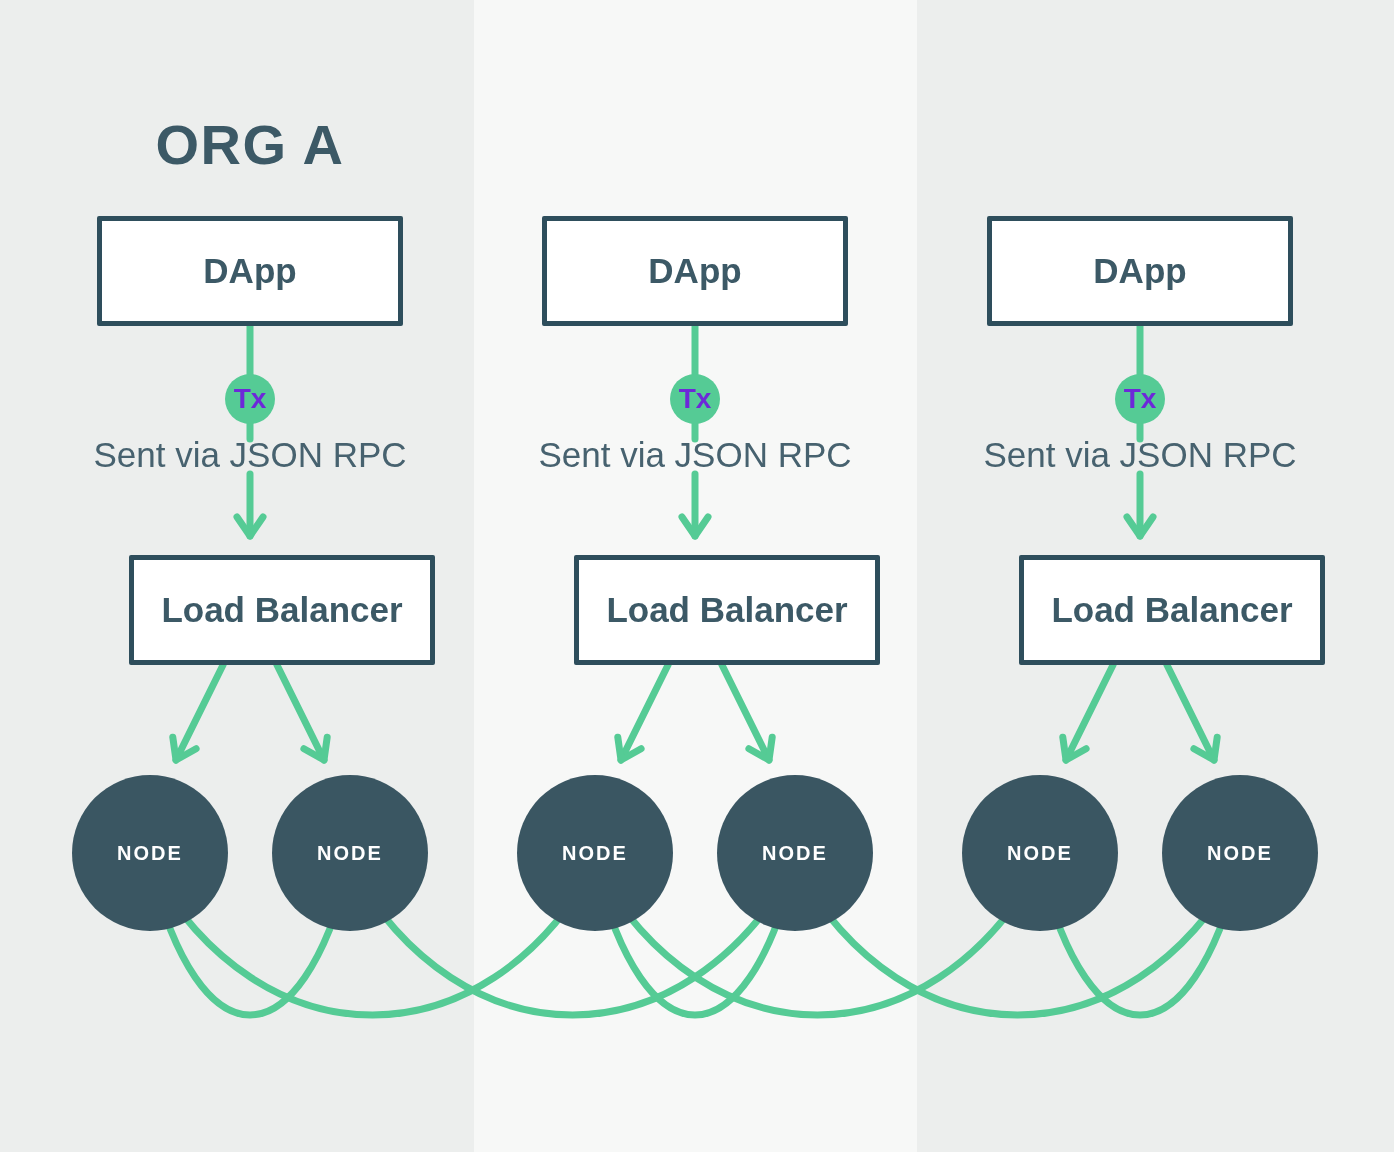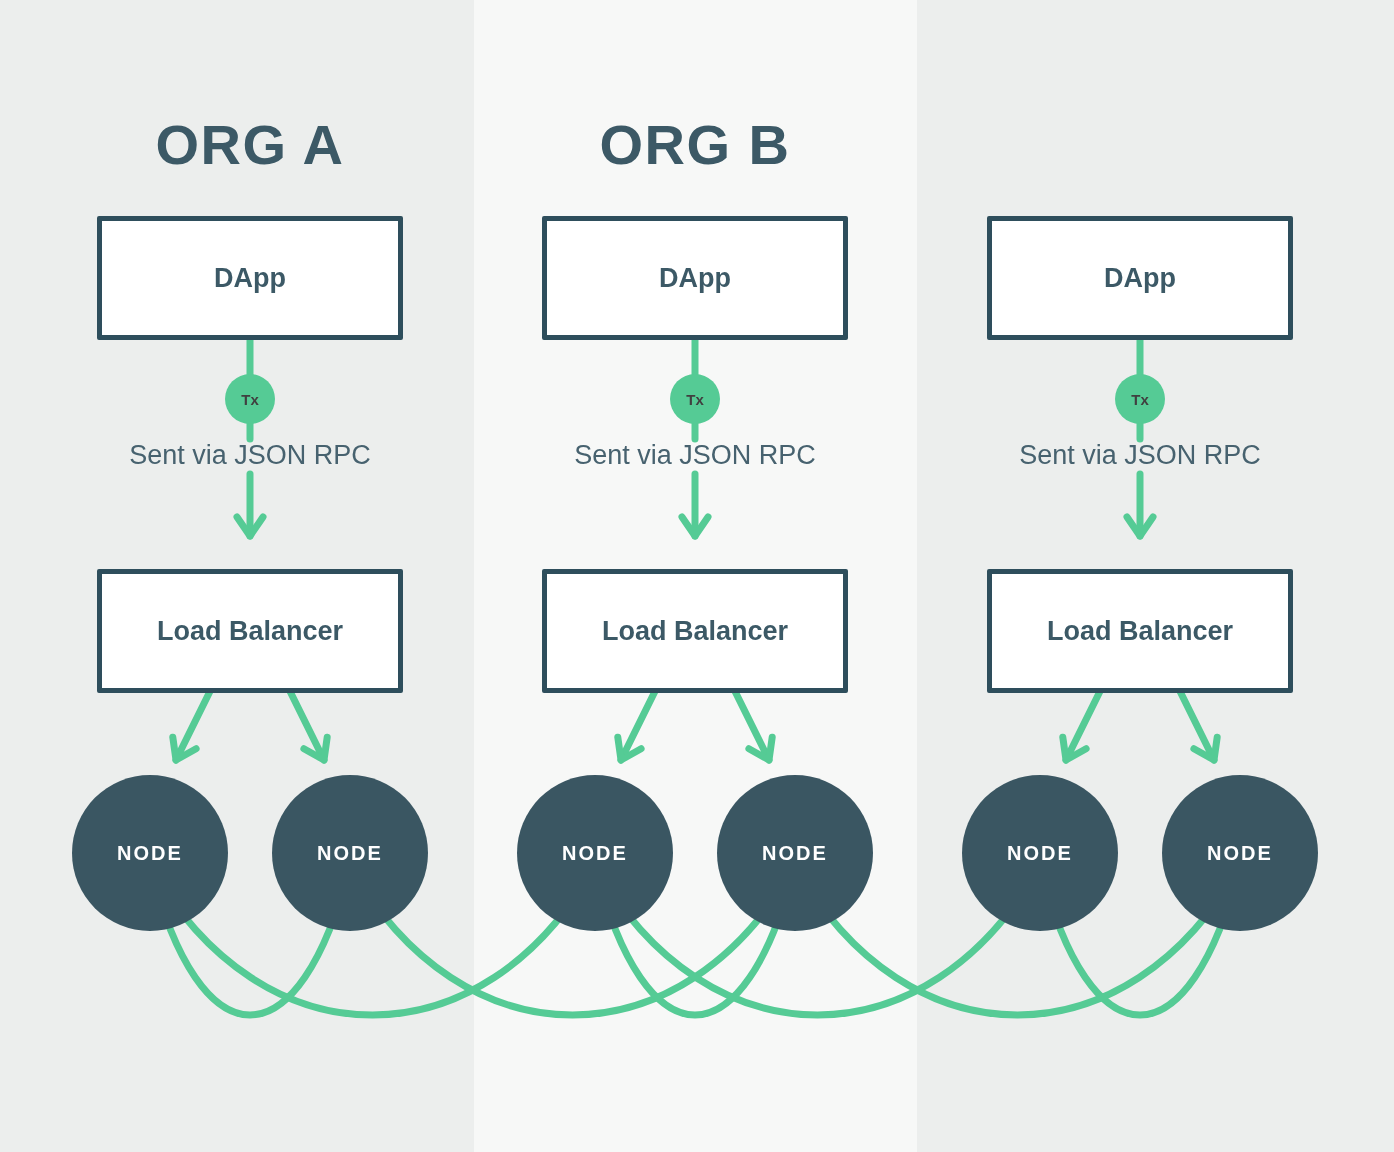--- a/index.html
+++ b/index.html
@@ -24,44 +24,44 @@
 
   .title{
     position:absolute;top:112px;
     left:calc(var(--cx) - 200px);width:400px;
     text-align:center;
     font-size:56px;font-weight:bold;letter-spacing:1.5px;
     color:var(--text-primary);
   }
   .box{
     position:absolute;
-    left:calc(var(--cx) - 153px);width:306px;height:124px;
+    left:calc(var(--cx) - 153px);width:306px;height:110px;
     box-sizing:border-box;
     background:var(--box-bg);
     border:5px solid var(--slate-border);
     border-radius:2px;
     display:flex;align-items:center;justify-content:center;
-    font-size:27px;font-weight:bold;
+    font-size:35px;font-weight:bold;
     color:var(--text-primary);
   }
   .box.dapp{top:216px;}
-  .box.lb{top:569px;}
+  .box.lb{top:555px;margin-left:32px;}
   .tx{
     position:absolute;top:374px;
     left:calc(var(--cx) - 25px);width:50px;height:50px;
     border-radius:50%;
     background:var(--green);
     display:flex;align-items:center;justify-content:center;
-    color:#404040;font-size:15px;font-weight:bold;
+    color:#6d28d9;font-size:28px;font-weight:bold;
   }
   .rpc{
     position:absolute;top:440px;
     left:calc(var(--cx) - 180px);width:360px;
     text-align:center;
-    font-size:27px;line-height:30px;
+    font-size:35px;line-height:30px;
     color:var(--text-secondary);
   }
   .node{
     position:absolute;top:775px;
     width:156px;height:156px;border-radius:50%;
     background:var(--node-fill);
     display:flex;align-items:center;justify-content:center;
     color:var(--node-text);font-size:20px;font-weight:bold;letter-spacing:2px;
   }
   .node.n0{left:calc(var(--cx) - 178px);}
@@ -121,21 +121,20 @@
     </div>
     <div class="node n0">
       <span>NODE</span>
     </div>
     <div class="node n1">
       <span>NODE</span>
     </div>
   </div>
 
   <div class="org c1">
-    <div class="title">ORG B</div>
     <div class="box dapp">
       <span>DApp</span>
     </div>
     <div class="tx">
       <span>Tx</span>
     </div>
     <div class="rpc">Sent via JSON RPC</div>
     <div class="box lb">
       <span>Load Balancer</span>
     </div>

